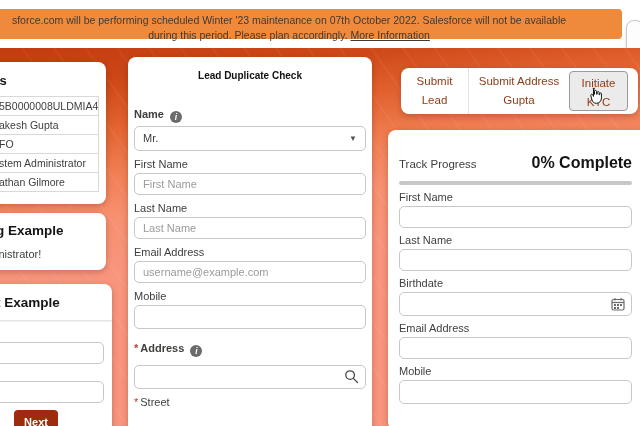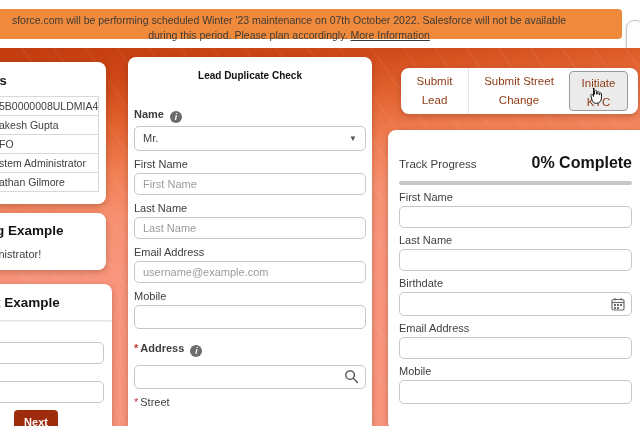--- a/index.html
+++ b/index.html
@@ -180,21 +180,21 @@
         <line x1="10" y1="10" x2="14.4" y2="14.4" stroke="#4a4a4a" stroke-width="1.4" stroke-linecap="round"></line>
       </svg>
     </div>
 
     <div class="f lbl"><span class="req">*</span><span>Street</span></div>
 
   </div>
 
   <div class="panel" id="actions-card">
     <button class="act-btn b1">Submit Lead</button>
-    <button class="act-btn b2">Submit Street Change</button>
+    <button class="act-btn b2">Submit Address Gupta</button>
     <button class="act-btn b3">Initiate KYC</button>
   </div>
 
   <div class="panel" id="progress-panel">
 
     <div class="track-row">
       <span class="t1">Track Progress</span>
       <span class="t2">0% Complete</span>
     </div>
     <div class="pbar">

